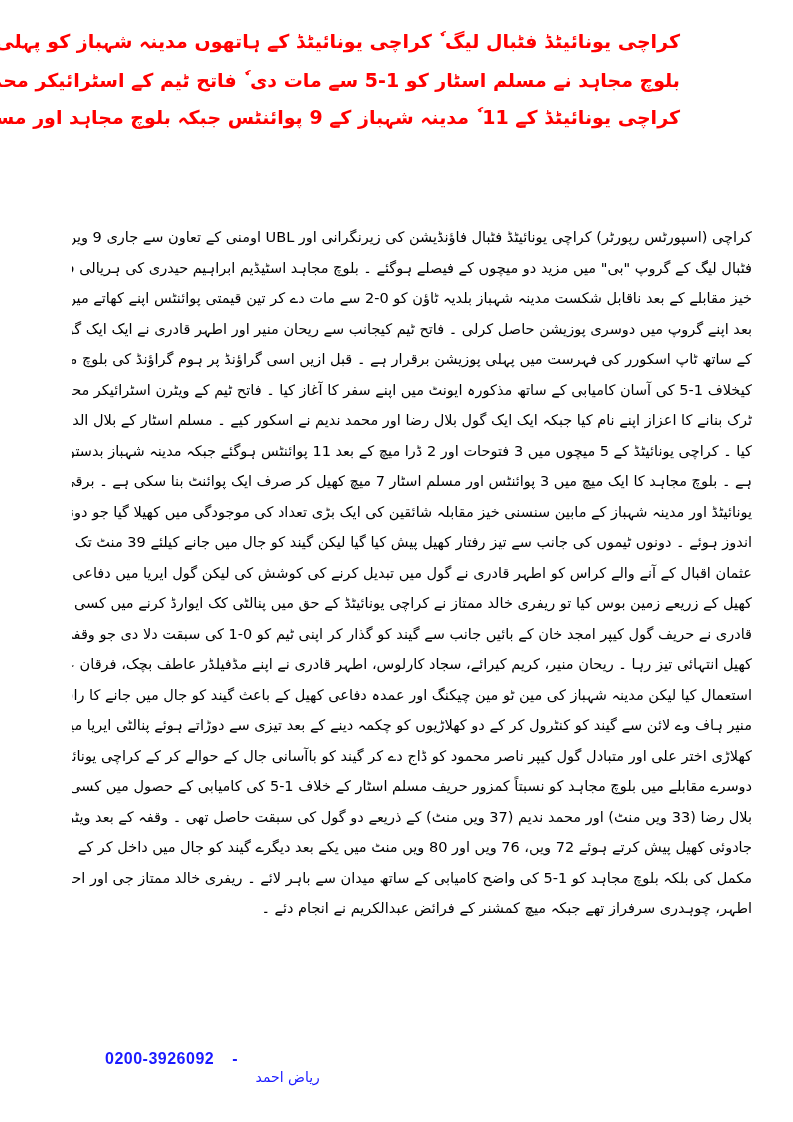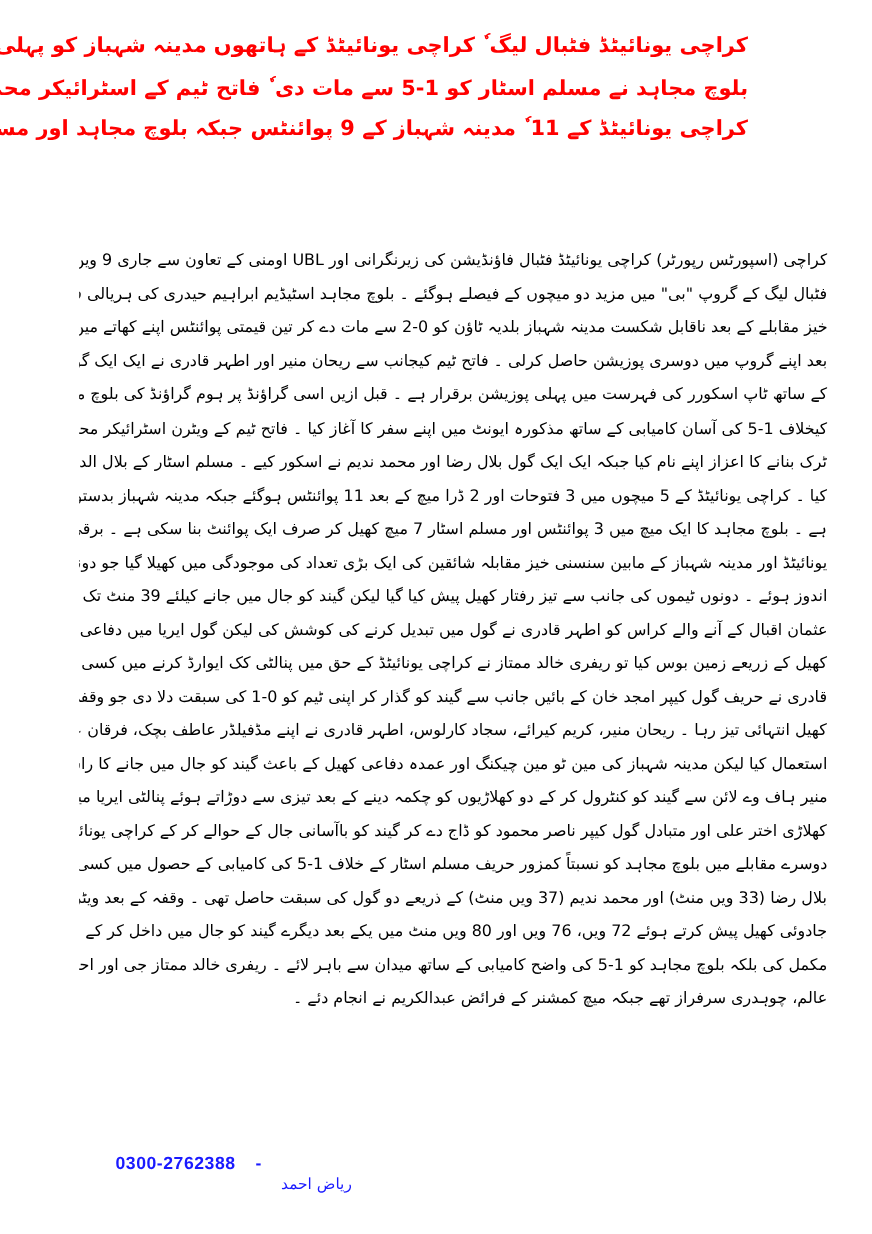--- a/index.html
+++ b/index.html
@@ -113,22 +113,22 @@
     <div class="line">کھیل کے زریعے زمین بوس کیا تو ریفری خالد ممتاز نے کراچی یونائیٹڈ کے حق میں پنالٹی کک ایوارڈ کرنے میں کسی ہچکچاہٹ کا مظاہرہ نہ کیا ۔ اطہر</div>
     <div class="line">قادری نے حریف گول کیپر امجد خان کے بائیں جانب سے گیند کو گذار کر اپنی ٹیم کو 0-1 کی سبقت دلا دی جو وقفہ تک برقرار رہی ۔ وقفہ کے بعد بھی</div>
     <div class="line">کھیل انتہائی تیز رہا ۔ ریحان منیر، کریم کیرائے، سجاد کارلوس، اطہر قادری نے اپنے مڈفیلڈر عاطف بچک، فرقان علی اور جمشید عمر کے پاسز کا عمدہ</div>
     <div class="line">استعمال کیا لیکن مدینہ شہباز کی مین ٹو مین چیکنگ اور عمدہ دفاعی کھیل کے باعث گیند کو جال میں جانے کا راستہ نہ مل سکا ۔ 90 ویں منٹ میں ریحان</div>
     <div class="line">منیر ہاف وے لائن سے گیند کو کنٹرول کر کے دو کھلاڑیوں کو چکمہ دینے کے بعد تیزی سے دوڑاتے ہوئے پنالٹی ایریا میں داخل ہوئے اور دفاعی</div>
     <div class="line">کھلاڑی اختر علی اور متبادل گول کیپر ناصر محمود کو ڈاج دے کر گیند کو باآسانی جال کے حوالے کر کے کراچی یونائیٹڈ کی فتح کو 0-2 سے یقینی بنادیا ۔</div>
     <div class="line">دوسرے مقابلے میں بلوچ مجاہد کو نسبتاً کمزور حریف مسلم اسٹار کے خلاف 1-5 کی کامیابی کے حصول میں کسی دشواری کا سامنا نہیں کرنا پڑا ۔ وقفہ پر</div>
     <div class="line">بلال رضا (33 ویں منٹ) اور محمد ندیم (37 ویں منٹ) کے ذریعے دو گول کی سبقت حاصل تھی ۔ وقفہ کے بعد ویٹرن اسٹرائیکر محمد حنیف نے</div>
     <div class="line">جادوئی کھیل پیش کرتے ہوئے 72 ویں، 76 ویں اور 80 ویں منٹ میں یکے بعد دیگرے گیند کو جال میں داخل کر کے نہ صرف اپنی ہیٹ ٹرک</div>
     <div class="line">مکمل کی بلکہ بلوچ مجاہد کو 1-5 کی واضح کامیابی کے ساتھ میدان سے باہر لائے ۔ ریفری خالد ممتاز جی اور احمد میاں کے معاونین محمد کامران، سعید</div>
-    <div class="line last">عالم، چوہدری سرفراز تھے جبکہ میچ کمشنر کے فرائض عبدالکریم نے انجام دئے ۔</div>
+    <div class="line last">اطہر، چوہدری سرفراز تھے جبکہ میچ کمشنر کے فرائض عبدالکریم نے انجام دئے ۔</div>
   </div>
 
   <div class="footer">
-    <span class="phone">0300-2762388</span>
+    <span class="phone">0200-3926092</span>
     <span class="sep">-</span>
     <span class="author">ریاض احمد</span>
   </div>
 
 </div>
 
 </body></html>

